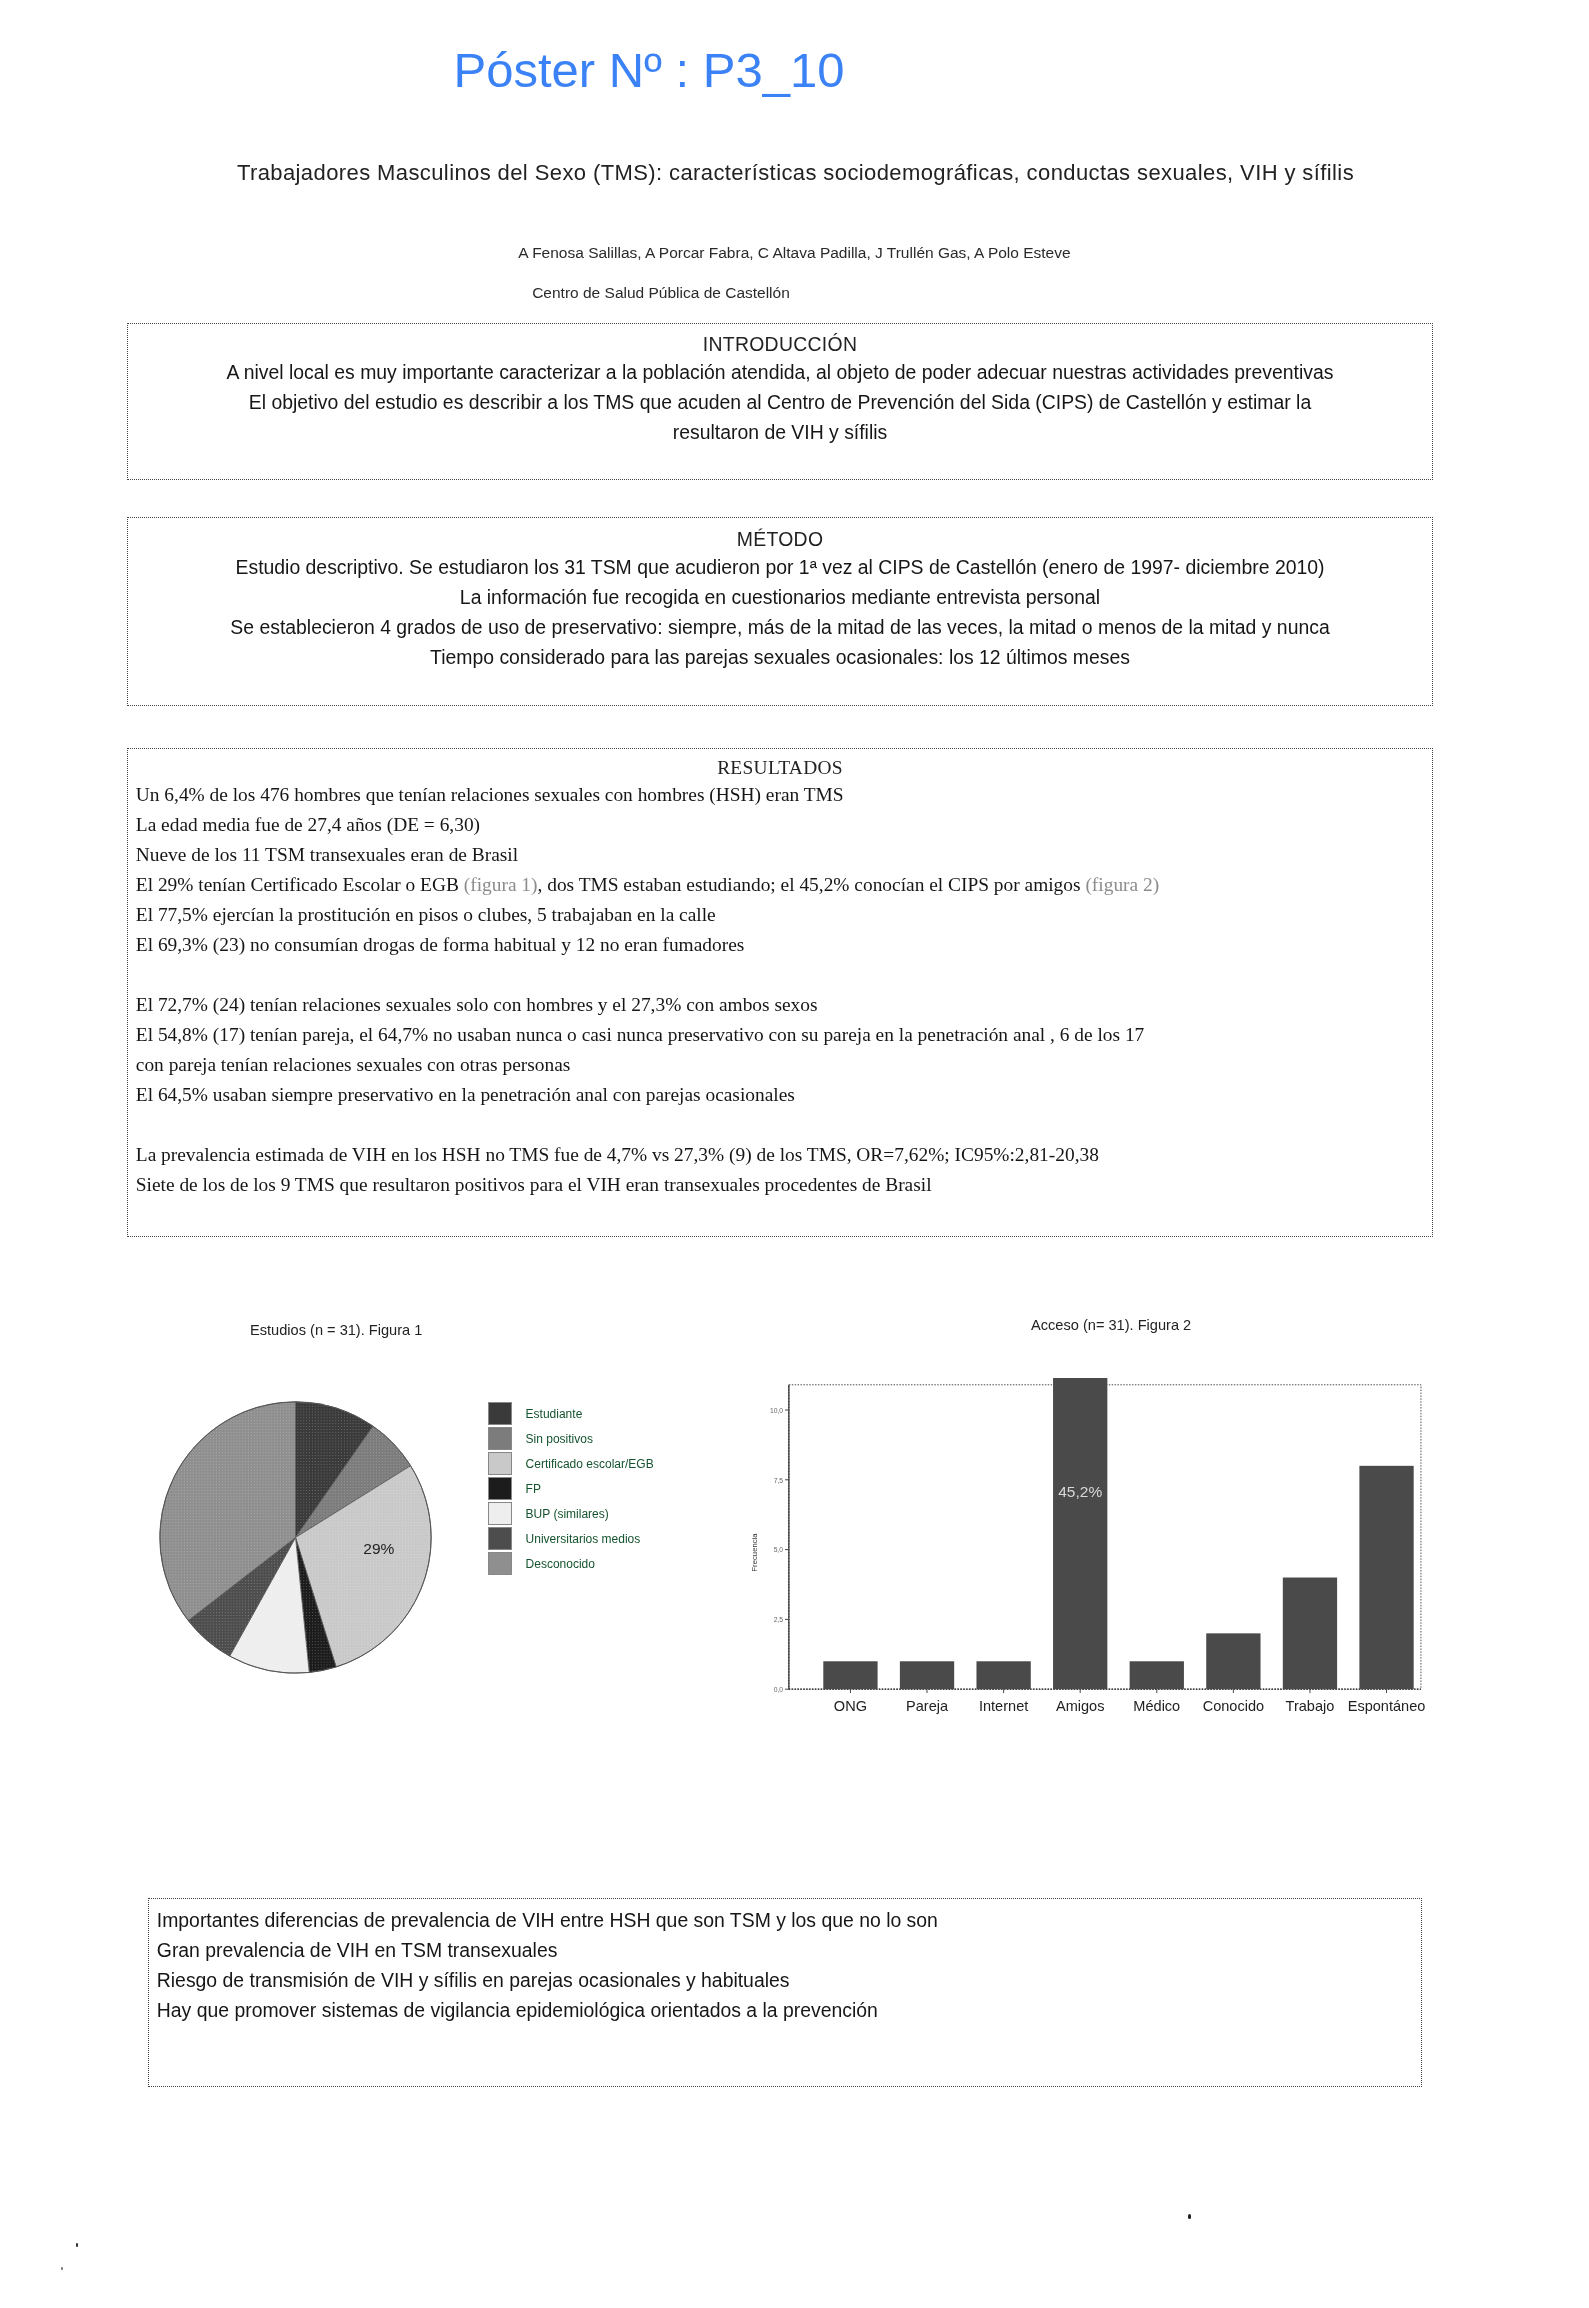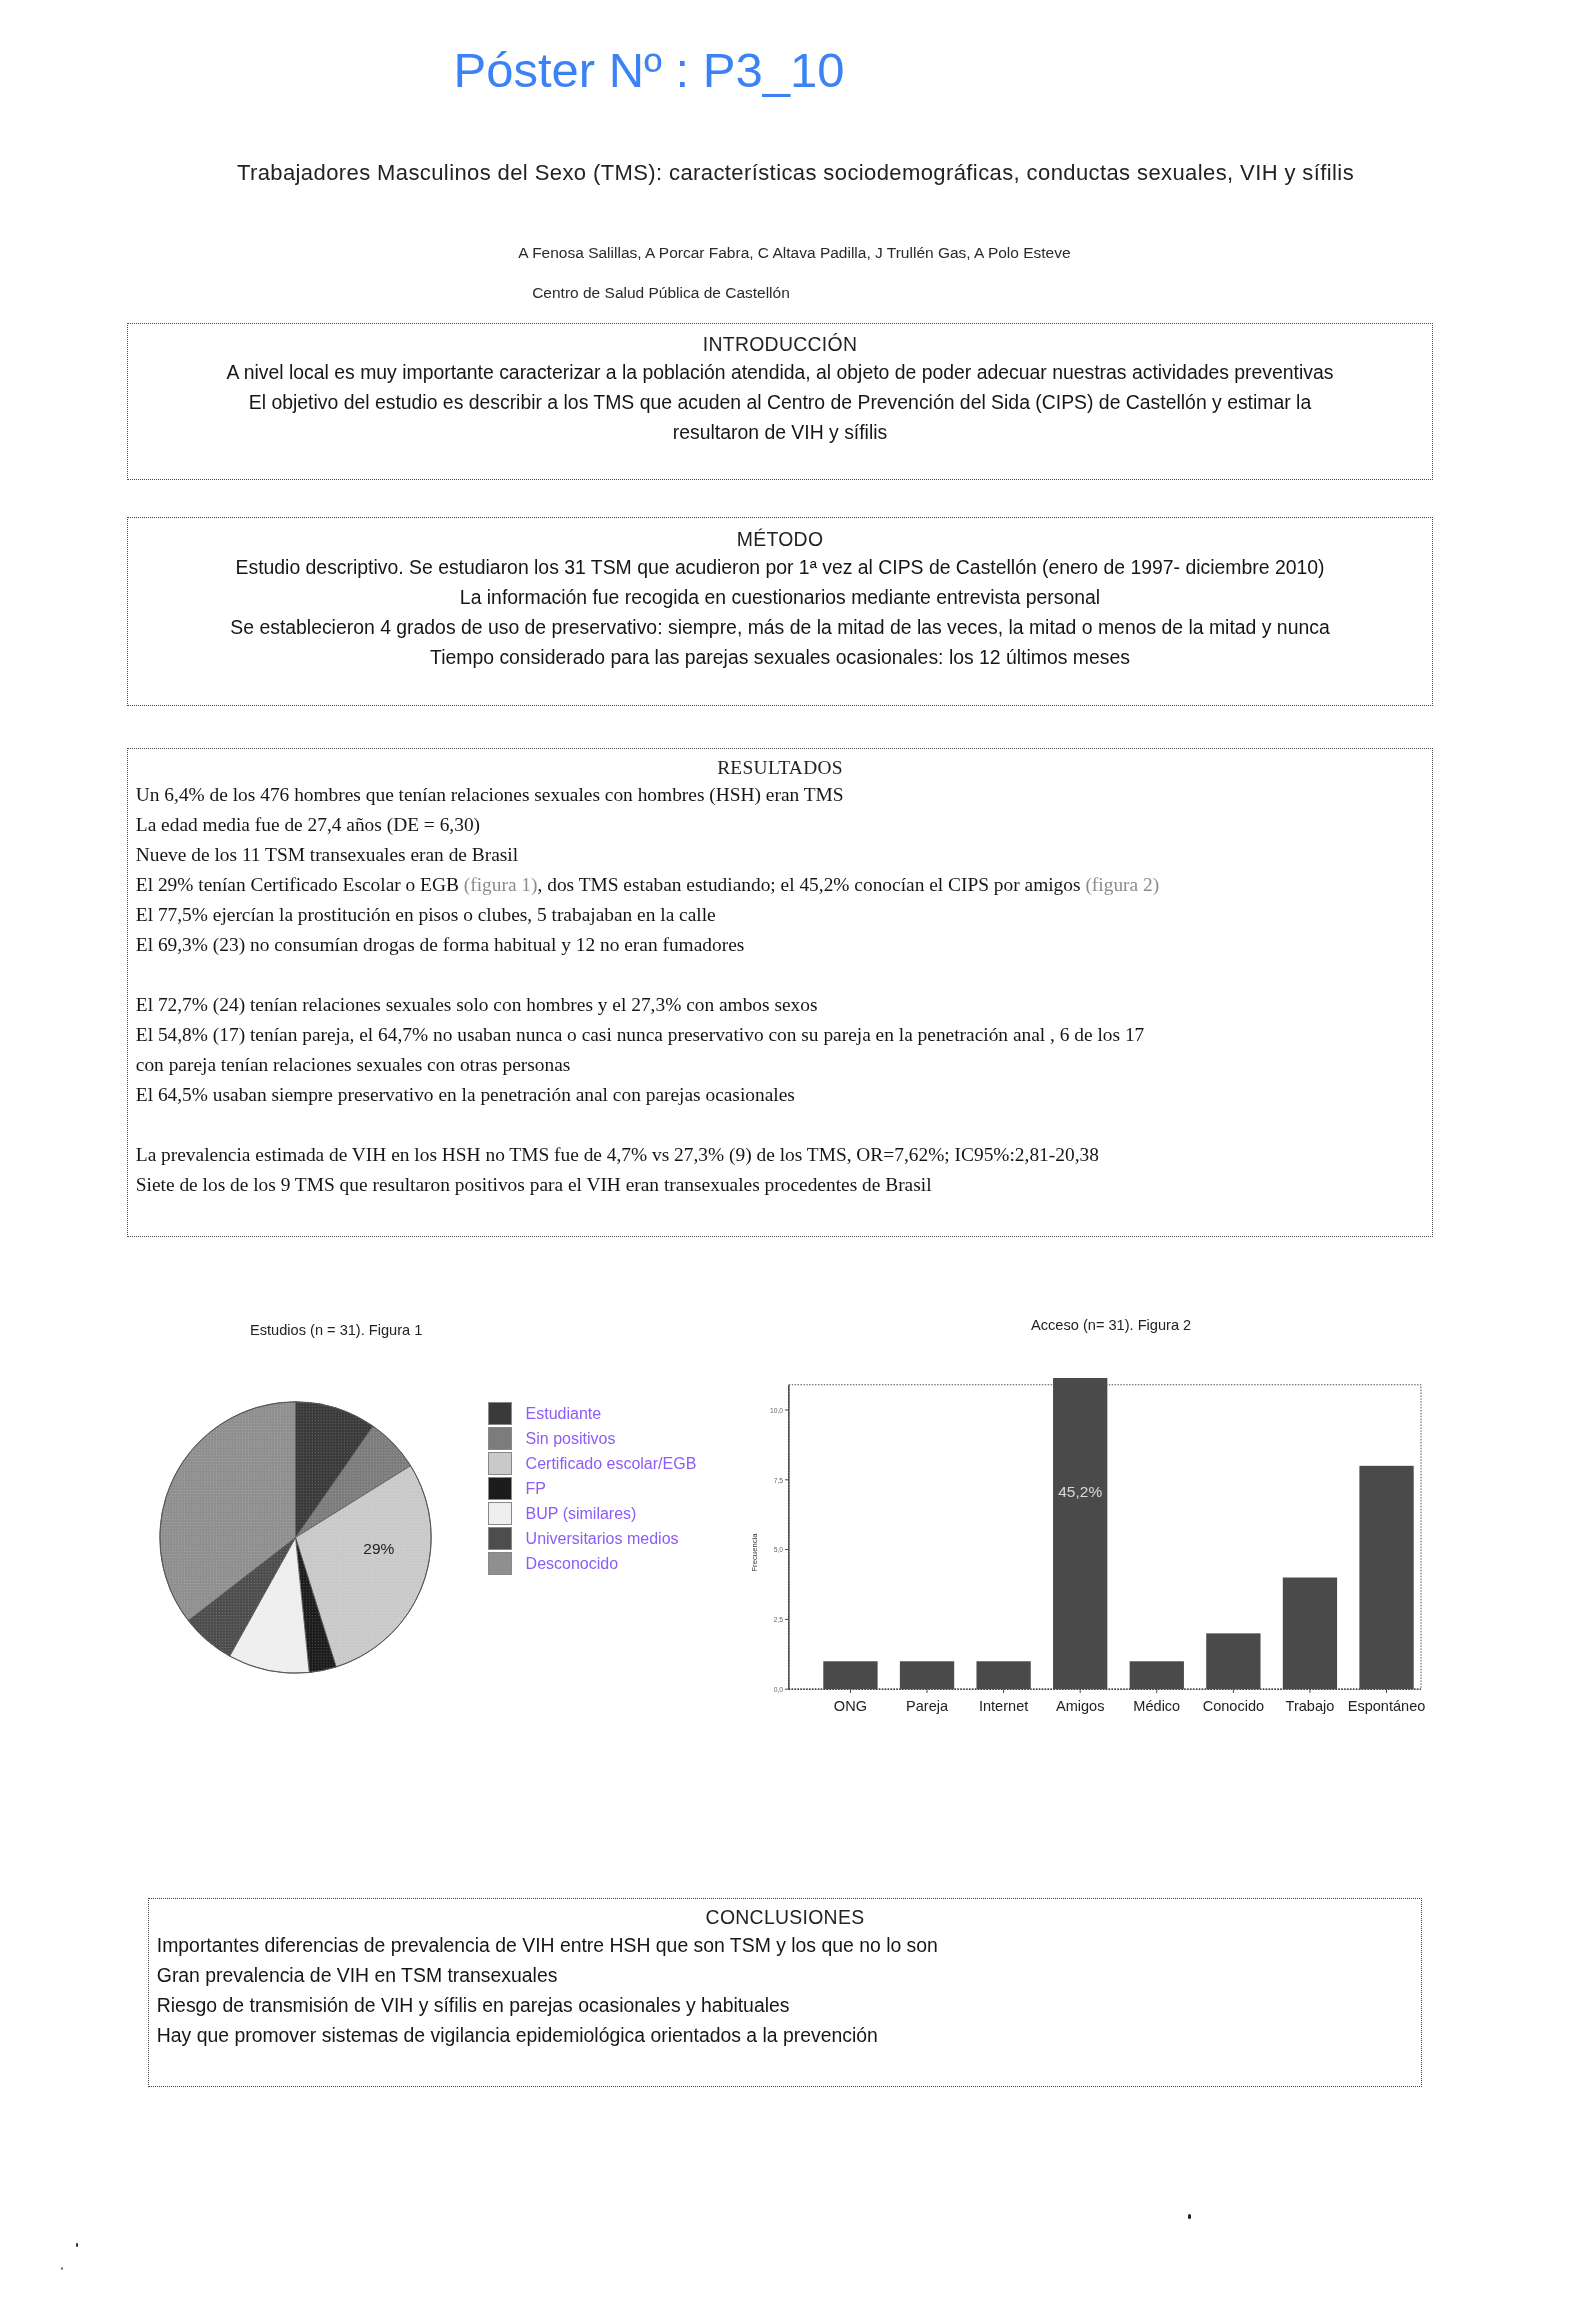--- a/index.html
+++ b/index.html
@@ -23,21 +23,21 @@
   #method-box { left:127px; top:517px; width:1306px; height:189px; padding-top:8.7px; }
   #results-box { left:127px; top:748px; width:1306px; height:489px; padding-top:5.8px;font-family:Liberation Serif, serif; }
   #conclusions-box { left:148px; top:1898px; width:1274px; height:189px; padding-top:5.8px; }
 
   
   #fig1-title { left:250px; top:1322px; font-size:14.6px; color:#222;text-align:right; }
   #pie-chart { left:155px; top:1397px; }
   #pie-legend { left:488px; top:1401px; }
   .legend-item { display:flex; align-items:center; height:25px; }
   .legend-swatch { width:24px; height:23px; box-sizing:border-box; border:1px solid #888; margin-right:13.6px; }
-  .legend-label { font-size:16px; color:#8b5cf6; }
+  .legend-label { font-size:12px; color:#14532d; }
 
   
   #fig2-title { left:1031px; top:1317px; font-size:14.6px; color:#222; }
   #bar-chart { left:737px; top:1378px; }
 </style>
 </head>
 <body>
 
 <div id="poster-number" class="abs">Póster Nº : P3_10</div>
 <div id="poster-title" class="abs">Trabajadores Masculinos del Sexo (TMS): características sociodemográficas, conductas sexuales, VIH y sífilis</div>
@@ -173,21 +173,20 @@
       <text x="511.5" y="343" text-anchor="middle" font-size="15" fill="#222" font-family="Liberation Sans, sans-serif">Conocido</text>
       <line x1="590.5" x2="590.5" y1="321" y2="325" stroke="#444"></line>
       <text x="590.5" y="343" text-anchor="middle" font-size="15" fill="#222" font-family="Liberation Sans, sans-serif">Trabajo</text>
       <line x1="669.5" x2="669.5" y1="321" y2="325" stroke="#444"></line>
       <text x="669.5" y="343" text-anchor="middle" font-size="15" fill="#222" font-family="Liberation Sans, sans-serif">Espontáneo</text>
     </g>
   <text id="y-label" x="0" y="0" font-size="8" fill="#333" font-family="Liberation Sans, sans-serif" transform="translate(20,180) rotate(-90)" text-anchor="middle">Frecuencia</text>
 </svg>
 
 <div id="conclusions-box" class="box left">
-  <div class="box-title">CONCLUSIONES</div>
   <div class="box-line">Importantes diferencias de prevalencia de VIH  entre HSH que son TSM y los que no lo son</div>
   <div class="box-line">Gran prevalencia de VIH en TSM transexuales</div>
   <div class="box-line">Riesgo de transmisión  de VIH y sífilis en parejas ocasionales y habituales</div>
   <div class="box-line">Hay que promover sistemas de vigilancia epidemiológica orientados a la prevención</div>
 </div>
 
 <div class="abs" style="left:1188px;top:2214px;width:2.9px;height:4.9px;background:#222;border-radius:1.9px;"></div>
 <div class="abs" style="left:76px;top:2243px;width:1.9px;height:3.9px;background:#333;border-radius:1px;"></div>
 <div class="abs" style="left:61px;top:2267px;width:1.9px;height:2.9px;background:#777;border-radius:1px;"></div>
 

